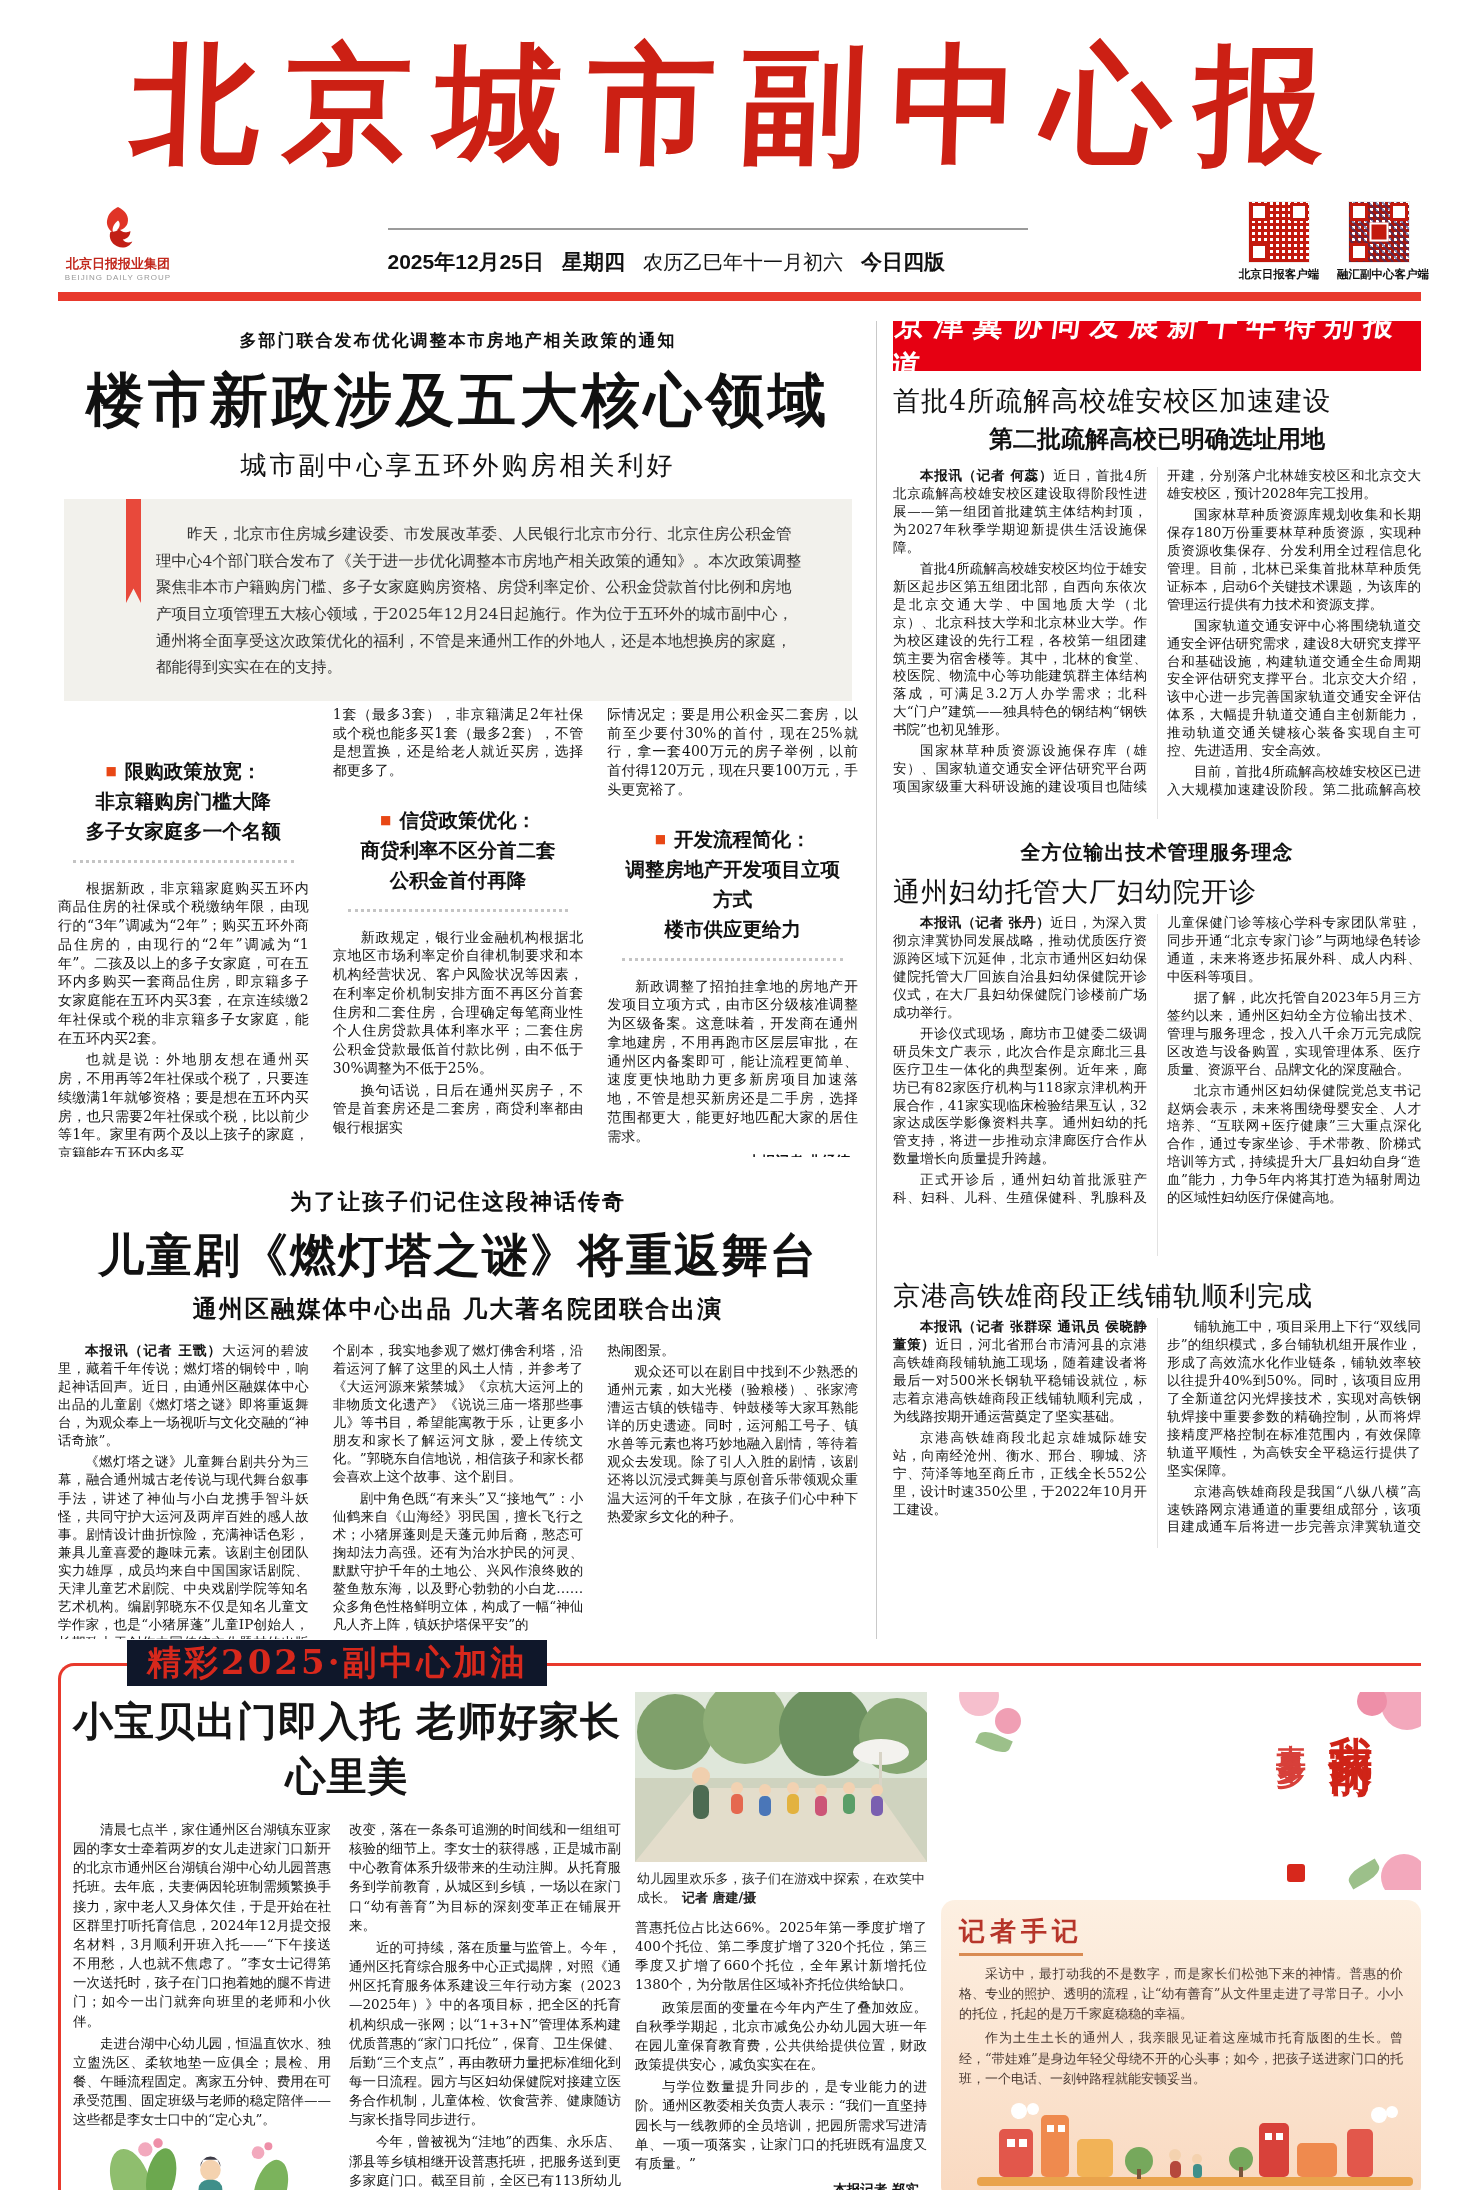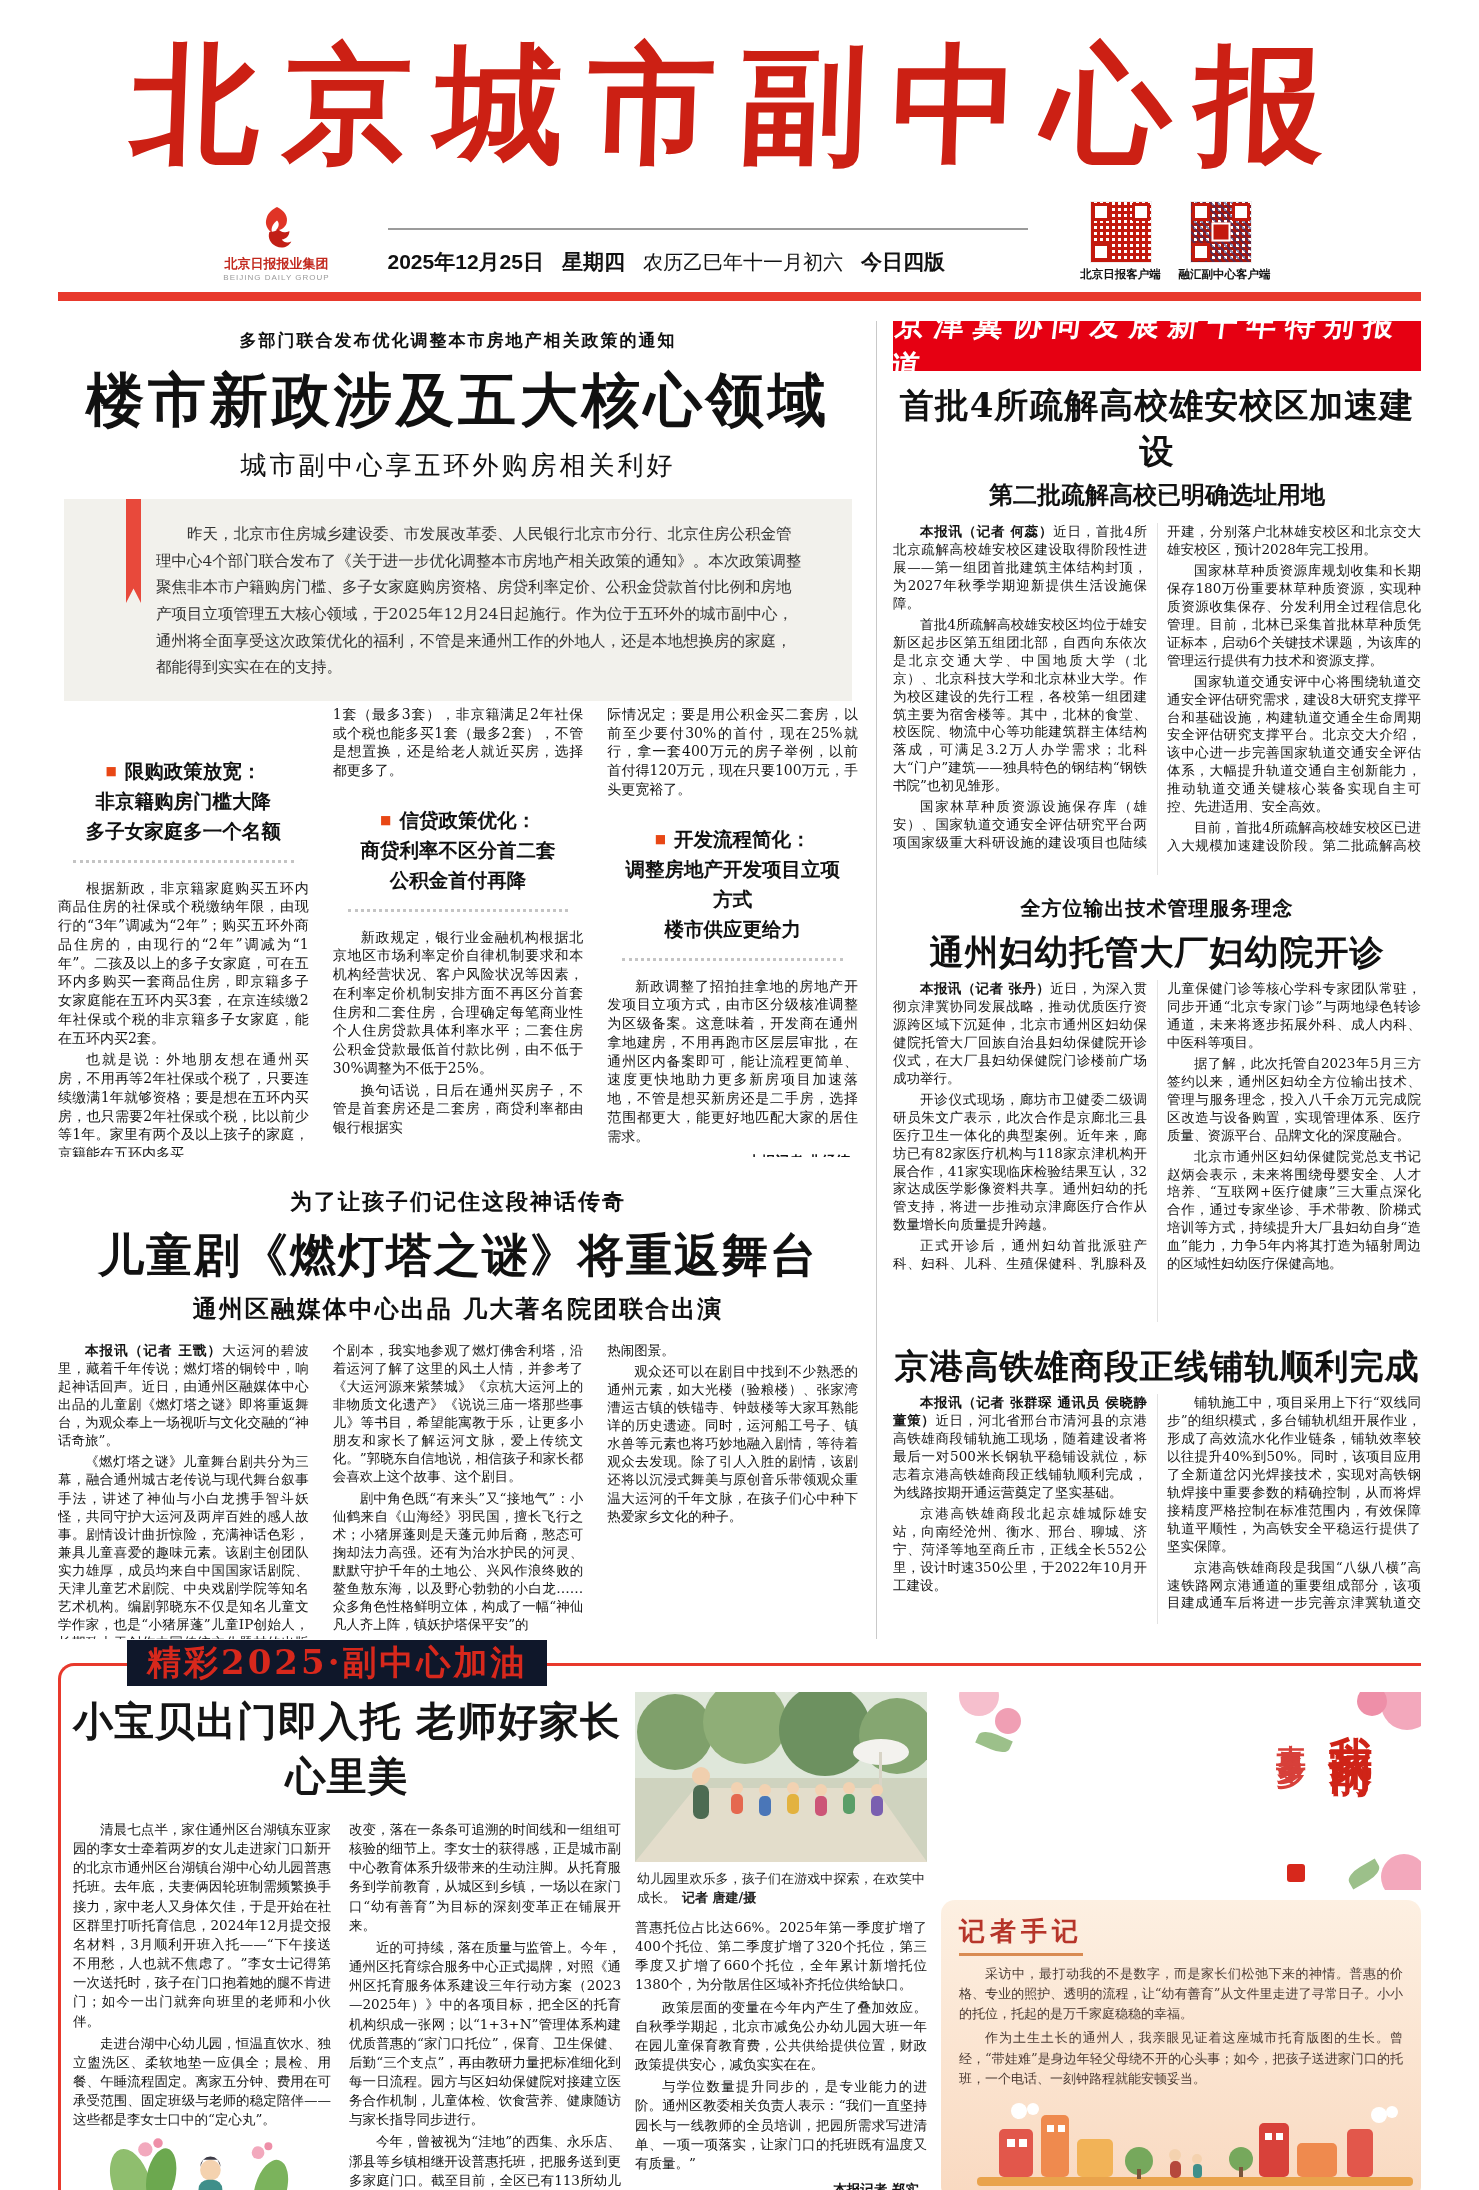--- a/index.html
+++ b/index.html
@@ -2,21 +2,21 @@
 <html><head>
 <meta charset="utf-8">
 <style>
   html,body{margin:0;padding:0;background:#fff;}
   .page{position:relative;width:1479px;height:2190px;overflow:hidden;background:#fff;
         padding:24px 58px 0;box-sizing:border-box;font-family:"DejaVu Serif","Liberation Serif",serif;color:#111;}
 
   
   .mast-title{text-align:center;font-size:128px;line-height:1.25;font-weight:900;color:#cc2014;
               letter-spacing:24px;font-family:"DejaVu Serif",serif;transform:skewX(-2deg);}
-  .info-row{display:flex;justify-content:center;align-items:flex-end;gap:51px;margin-top:2px;height:96px;}
+  .info-row{display:flex;justify-content:space-between;align-items:flex-end;gap:38px;margin-top:2px;height:96px;}
   .brand{width:120px;text-align:center;}
   .brand svg{display:block;margin:0 auto;}
   .brand-cn{font-size:13px;font-weight:800;color:#c2281d;font-family:"Liberation Sans",sans-serif;white-space:nowrap;}
   .brand-en{font-size:8px;color:#999;letter-spacing:1px;font-family:"Liberation Sans",sans-serif;white-space:nowrap;}
   .date-block{width:640px;padding-bottom:6px;}
   .date-rule{height:2px;background:#9b9b9b;margin-bottom:18px;}
   .date-text{display:flex;align-items:baseline;gap:18px;white-space:nowrap;}
   .d1{font-size:21px;font-weight:800;font-family:"Liberation Sans",sans-serif;}
   .d2{font-size:20px;font-weight:500;font-family:"DejaVu Serif",serif;}
   .qrs{display:flex;gap:16px;align-items:flex-end;}
@@ -66,21 +66,21 @@
   .kicker-play{font-size:22px;font-weight:600;text-align:center;letter-spacing:2px;}
   .headline-lg{font-size:46px;font-weight:900;text-align:center;letter-spacing:2px;margin:8px 0 6px;}
   .subhead-play{font-size:24px;text-align:center;letter-spacing:2px;margin:4px 0 16px;font-weight:600;}
   .p-cols{height:298px;}
   .p-cols .para{font-size:13.5px;}
 
   
   .jjj-banner{height:50px;background:#e60012;color:#fff;display:flex;align-items:center;justify-content:center;
               font-size:30px;font-weight:900;letter-spacing:9px;margin-bottom:12px;}
   .jjj-banner span{transform:skewX(-7deg);display:inline-block;}
-  .headline-md{font-size:34px;font-weight:700;text-align:center;letter-spacing:1px;margin:8px 0 4px;}
+  .headline-md{font-size:27px;font-weight:400;text-align:left;letter-spacing:1px;margin:8px 0 4px;}
   .subhead-md{font-size:24px;text-align:center;margin:4px 0 12px;font-weight:600;}
   .kicker-sm{font-size:20px;text-align:center;font-weight:600;margin-top:20px;letter-spacing:1px;}
   .twocol{column-count:2;column-gap:20px;column-rule:1px solid #e2e2e2;overflow:hidden;}
   .twocol .para{font-size:13.5px;line-height:1.33;}
   .xiongan-body{height:352px;}
   .fuyou-body{height:342px;}
   .rail-body{height:230px;}
   .rail-head{margin-top:22px;}
 
   

